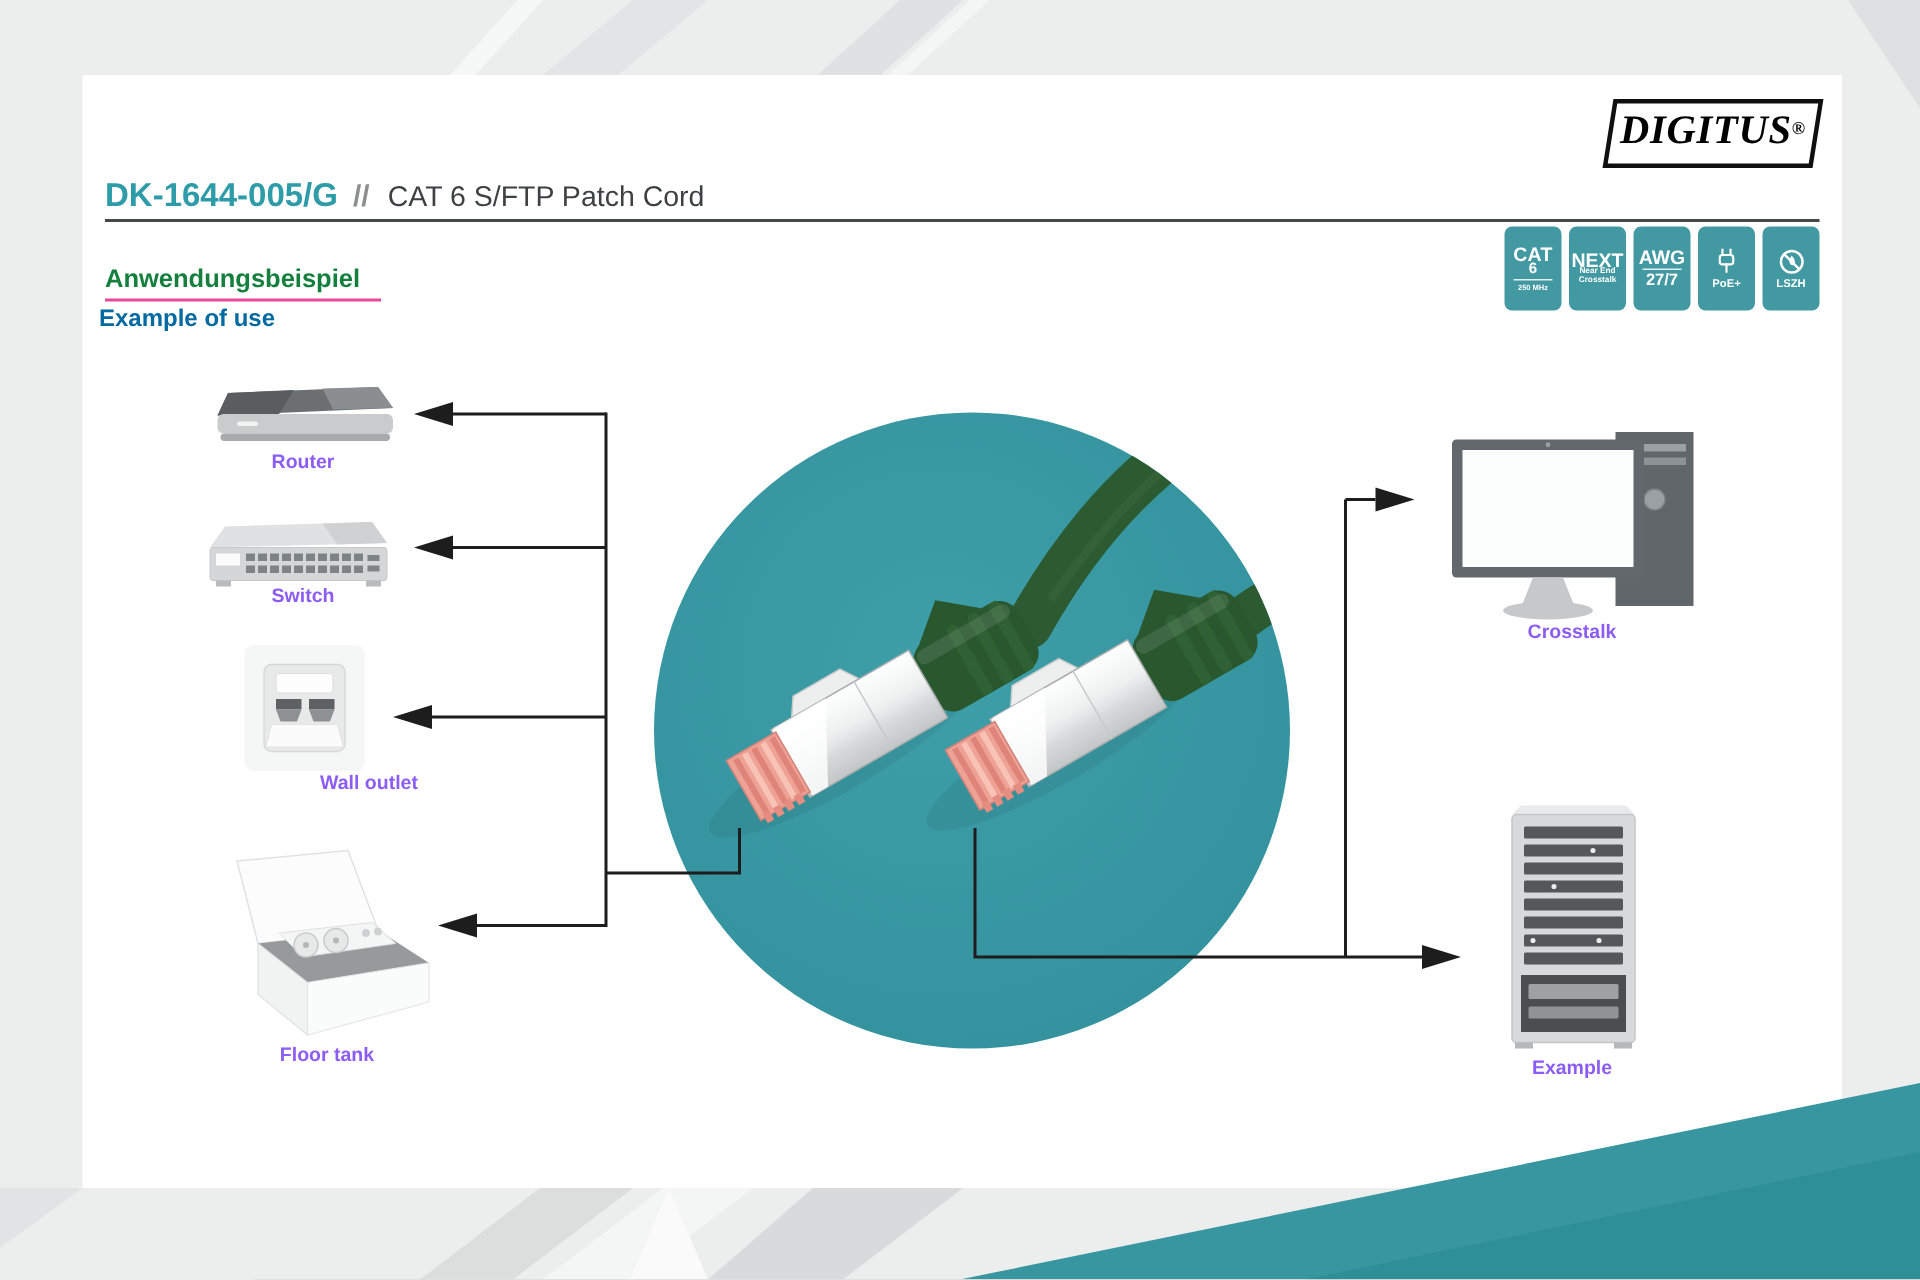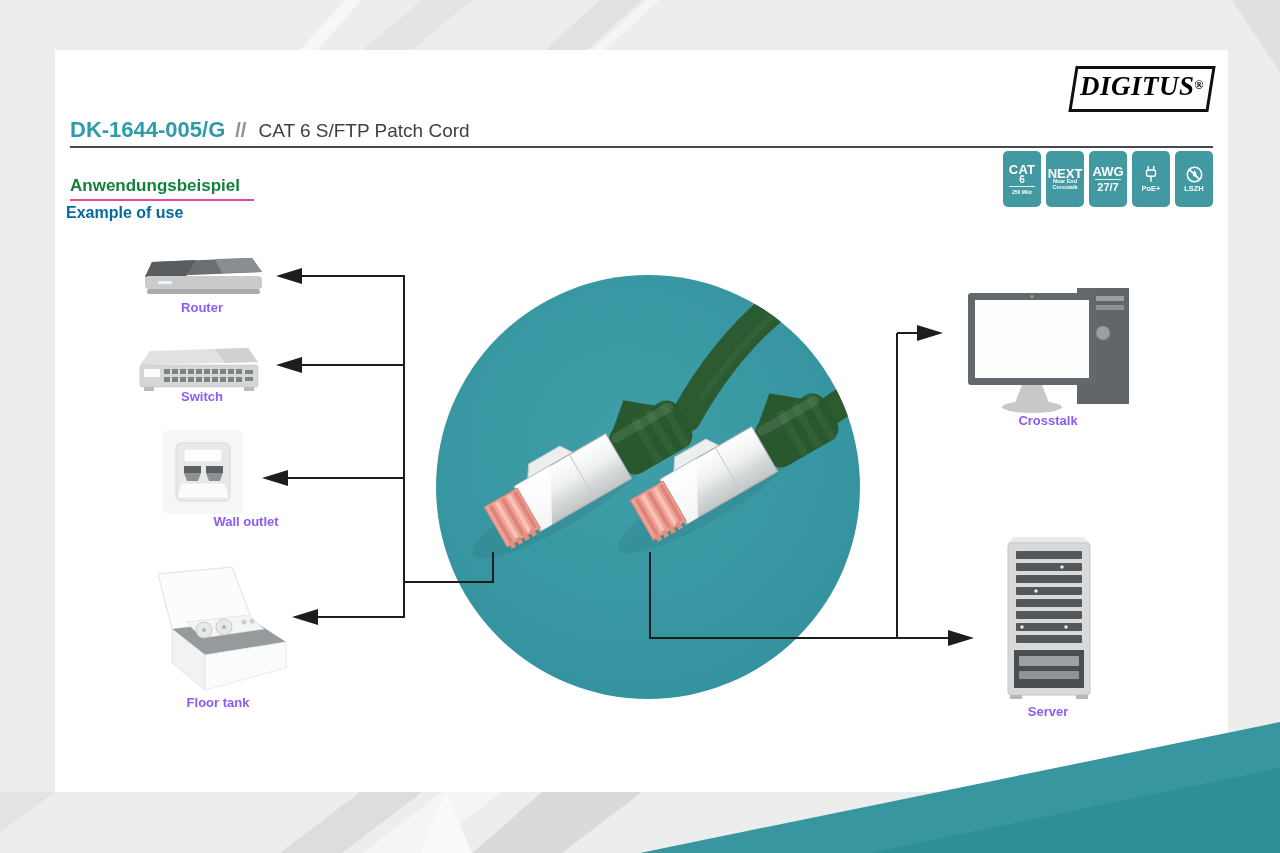--- a/index.html
+++ b/index.html
@@ -295,15 +295,15 @@
   </div>
 
   <div class="h-de">Anwendungsbeispiel</div>
   <div class="h-en">Example of use</div>
 
   <div class="dev-label" style="left:202px;top:300px;">Router</div>
   <div class="dev-label" style="left:202px;top:389px;">Switch</div>
   <div class="dev-label" style="left:202px;top:514px;margin-left:44px;">Wall outlet</div>
   <div class="dev-label" style="left:218px;top:695px;">Floor tank</div>
   <div class="dev-label" style="left:1048px;top:413px;">Crosstalk</div>
-  <div class="dev-label" style="left:1048px;top:704px;">Server</div>
+  <div class="dev-label" style="left:1048px;top:704px;">Example</div>
 
 </div>
 
 </body></html>

